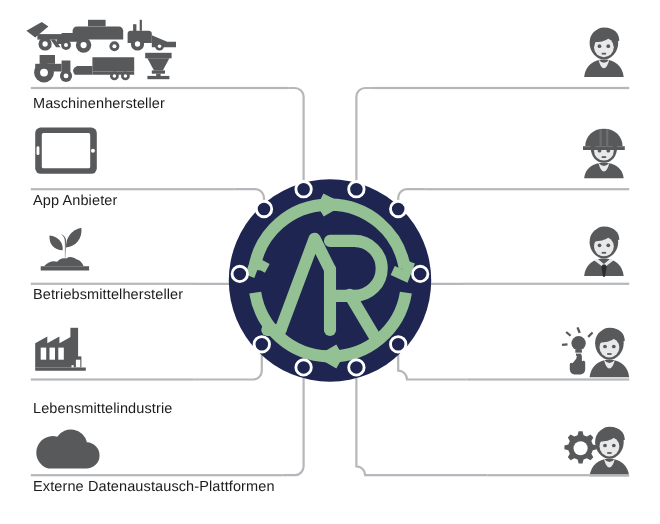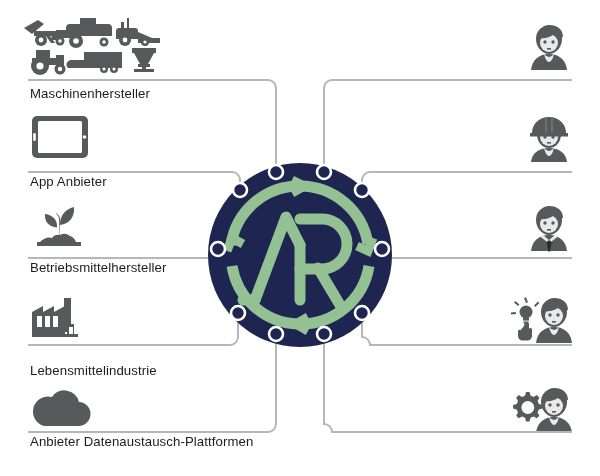--- a/index.html
+++ b/index.html
@@ -223,21 +223,21 @@
       <span class="label" style="top:348px;margin-top:16px;">Lebensmittelindustrie</span>
     </div>
 
     <div class="node left">
       <span class="icon" style="left:28px;top:386px;">
         <svg width="66" height="44" viewBox="0 0 66 44" fill="#58595b">
           <path d="M16,40 h34 a12,12 0 0 0 1,-24 a15,15 0 0 0 -27,-5 a11,11 0 0 0 -8,29 z"></path>
         </svg>
       </span>
       <span class="rule" style="left:28px;top:431px;width:229px;"></span>
-      <span class="label" style="top:435px;">Anbieter Datenaustausch-Plattformen</span>
+      <span class="label" style="top:435px;">Externe Datenaustausch-Plattformen</span>
     </div>
 
     <div class="node right">
       <span class="icon" style="left:525px;top:22px;">
         <svg width="48" height="52" viewBox="0 0 48 52" fill="#58595b">
           <path d="M24,4 c9,0 13,6 13,13 c0,8 -6,15 -13,15 c-7,0 -13,-7 -13,-15 c0,-7 4,-13 13,-13 z"></path>
           <circle cx="24" cy="21" r="9" fill="#e9e9ea"></circle>
           <path d="M24,3 c10,0 14,6 14,12 c-4,1 -7,-1 -9,-3 c-3,3 -9,5 -15,4 c0,-8 3,-13 10,-13 z"></path>
           <circle cx="20" cy="20" r="1.7"></circle>
             <circle cx="28" cy="20" r="1.7"></circle>

